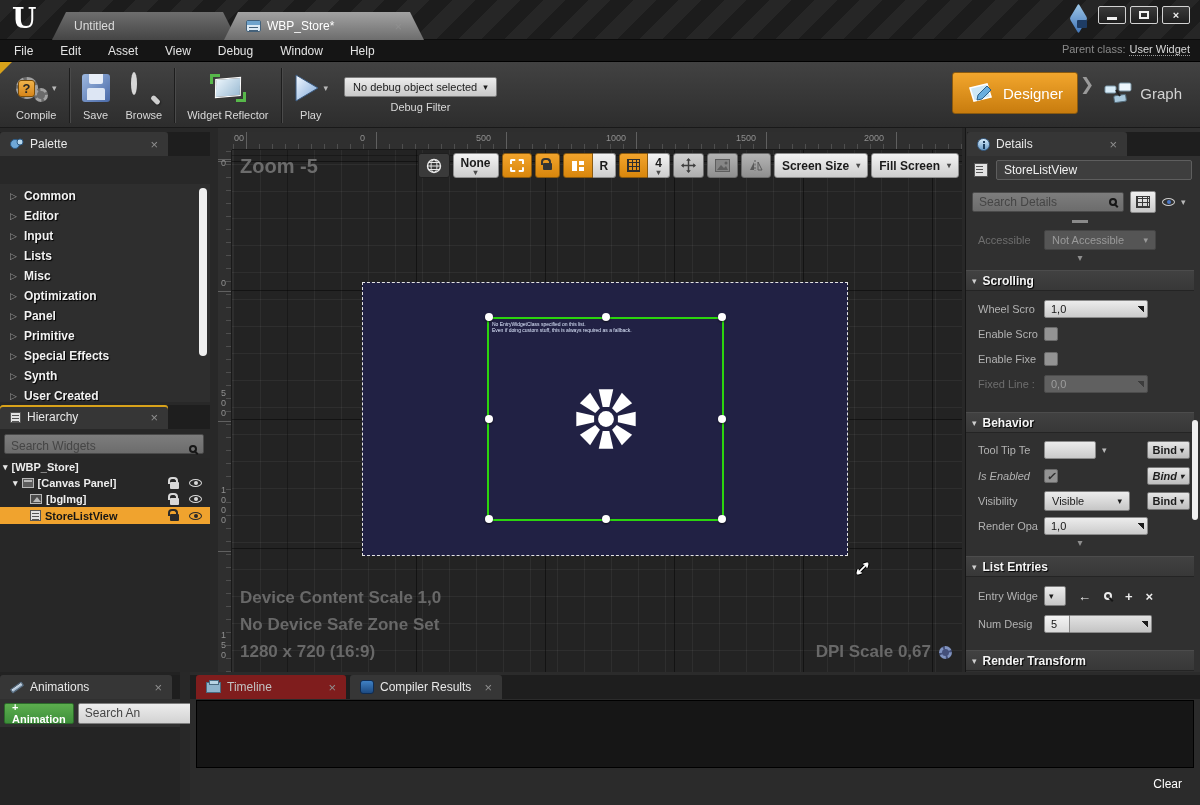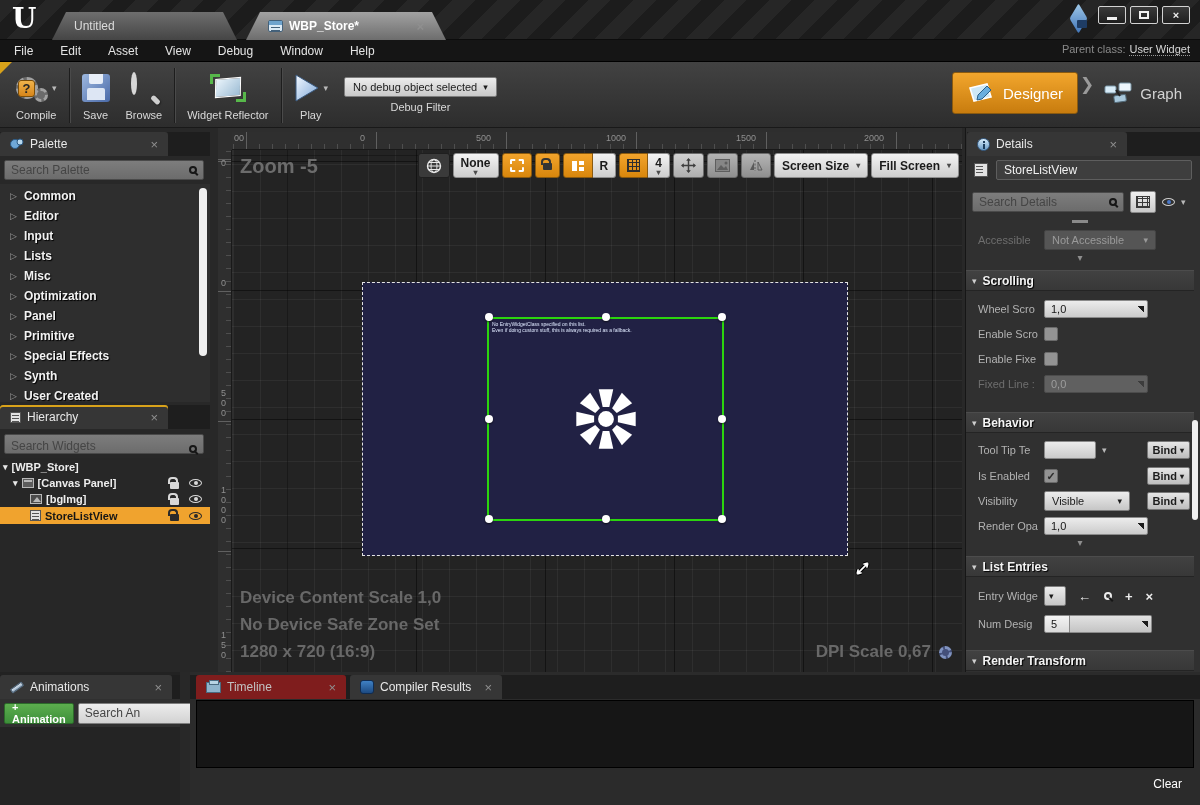--- a/index.html
+++ b/index.html
@@ -9,21 +9,21 @@
   .abs { position:absolute; }
 
   
   .titlebar { left:0; top:0; width:1200px; height:40px;
     background:repeating-linear-gradient(135deg,#262626 0 16px,#1c1c1c 16px 32px);
     border-bottom:1px solid #0c0c0c; }
   .ue-logo { left:12px; top:2px; font-family:"DejaVu Serif",serif; font-size:28px; font-weight:bold; color:#fff; }
   .doc-tab { top:12px; height:28px; display:flex; align-items:center; gap:6px; padding:0 22px;
     clip-path:polygon(14px 0, calc(100% - 14px) 0, 100% 100%, 0 100%); font-size:12px; }
   .doc-tab.inactive { left:52px; width:185px; background:linear-gradient(#6e6e6e,#454545); color:#dcdcdc; }
-  .doc-tab.active { left:246px; width:200px; background:linear-gradient(#a2a2a2,#6d6d6d); color:#fff; font-weight:bold;justify-content:space-between; }
+  .doc-tab.active { left:224px; width:200px; background:linear-gradient(#a2a2a2,#6d6d6d); color:#fff; font-weight:normal;justify-content:space-between; }
   .tabdoc-icon { width:15px; height:12px; background:#dceaf5; border:1px solid #44617a; border-radius:2px; position:relative; }
   .tabdoc-icon::before { content:''; position:absolute; left:0; top:0; right:0; height:4px; background:#6fa3cc; }
   .tabdoc-icon::after { content:''; position:absolute; left:2px; top:6px; width:9px; height:1px; background:#44617a; box-shadow:0 3px 0 #44617a; }
   .tab-close { margin-left:auto; color:#8f8f8f; font-size:13px; line-height:13px; }
   .gradcap { left:1068px; top:8px; width:26px; height:24px; }
   .gradcap .cap { position:absolute; left:2px; top:2px; width:17px; height:17px; transform:rotate(45deg) skew(14deg,14deg);
     background:linear-gradient(135deg,#9fc8e8,#3f74b8); border-radius:2px; }
   .gradcap .base { position:absolute; left:9px; top:12px; width:10px; height:8px; background:#1e3c64; border-radius:1px; }
   .winbtns { right:10px; top:6px; display:flex; gap:4px; }
   .winbtn { width:28px; height:18px; border:1px solid #d2d2d2; background:linear-gradient(#3a3a3a,#1f1f1f);
@@ -331,24 +331,20 @@
     <div class="abs tabstrip" style="left:0; top:4px; width:210px; height:24px;">
       <div class="panel-tab" style="width:168px;">
         <svg width="14" height="12" viewBox="0 0 14 12">
           <circle cx="5" cy="6" r="4.5" fill="#6fa8d8" stroke="#2b5a86"></circle>
             <circle cx="10" cy="4" r="3" fill="#b8d8ee" stroke="#2b5a86"></circle>
         </svg>
         <span>Palette</span>
         <span class="tab-close">×</span>
       </div>
     </div>
-    <div class="abs searchbox" style="left:4px; top:32px; width:200px;">
-      <input type="text" placeholder="Search Palette" style="">
-      <span class="mag"></span>
-    </div>
     <div class="abs" style="left:0; top:56px; width:210px; height:218px; overflow:hidden; background:#2e2e2e;">
       <div class="pal-row" style="top:2px;">
           <span class="tri">▷</span>
           <span class="pal-label">Common</span>
         </div>
       <div class="pal-row" style="top:22px;">
           <span class="tri">▷</span>
           <span class="pal-label">Editor</span>
         </div>
       <div class="pal-row" style="top:42px;">
@@ -638,21 +634,21 @@
     </div>
     <div class="det-row" style="top:310px;">
       <span class="det-lbl">Tool Tip Te</span>
       <div class="fld" style="width:52px;"></div>
       <span class="caret" style="margin-left:6px;">▾</span>
       <div class="bindbtn" style="margin-left:auto; margin-right:4px;">
         <span>Bind</span>
           <span style="font-size:8px;">▾</span>
       </div>
     </div>
-    <div class="det-row" style="top:336px;">
+    <div class="det-row" style="top:336px;font-style:italic;">
       <span class="det-lbl">Is Enabled</span>
       <span class="cb">✓</span>
       <div class="bindbtn" style="margin-left:auto; margin-right:4px;">
         <span>Bind</span>
           <span style="font-size:8px;">▾</span>
       </div>
     </div>
     <div class="det-row" style="top:361px;">
       <span class="det-lbl">Visibility</span>
       <div class="ddl" style="width:86px;">

